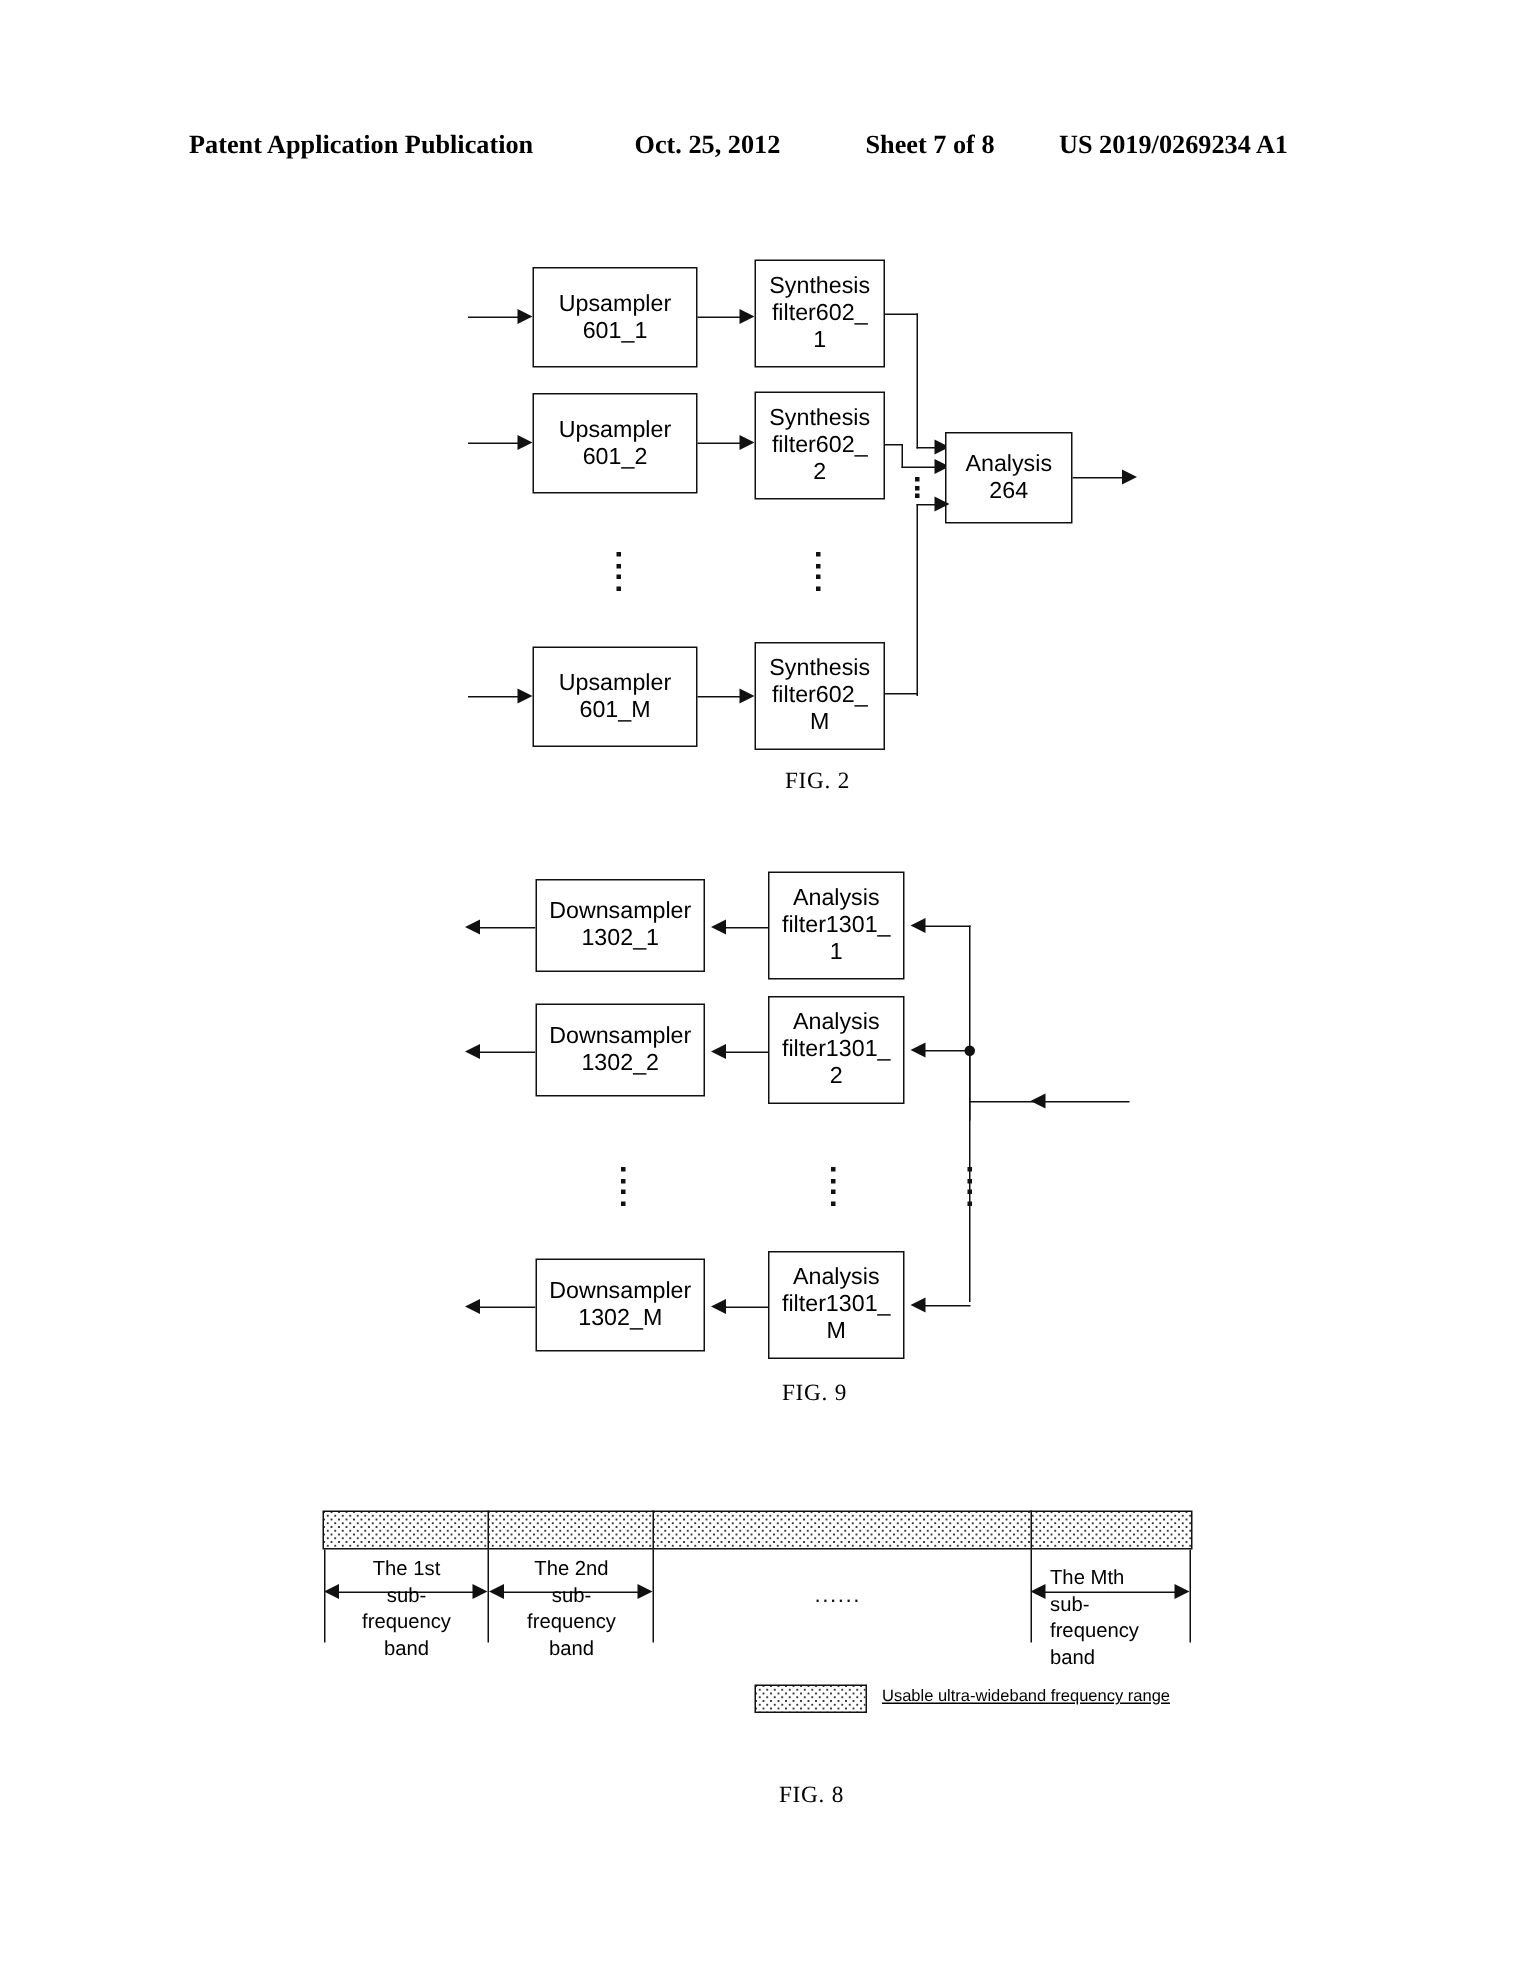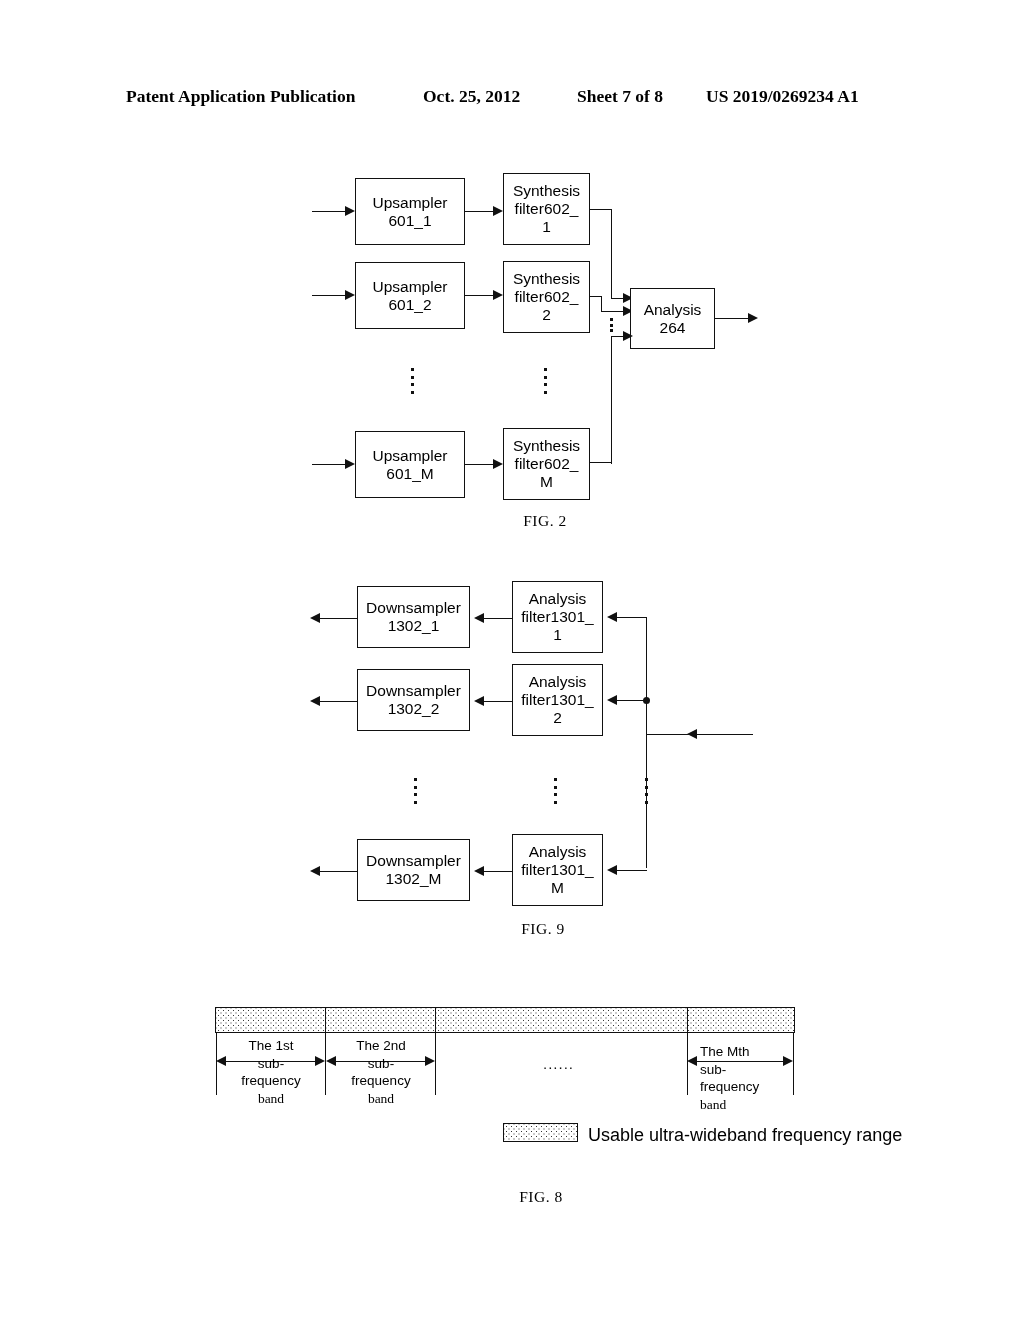--- a/index.html
+++ b/index.html
@@ -144,38 +144,39 @@
     position: absolute;
     font-size: 13.5px;
     line-height: 1.30;
     text-align: center;
     white-space: nowrap;
     font-family: "Liberation Sans", sans-serif;
   }
   .band-label .r1 { display:block; }
   .band-label .r2 { display:block; }
   .band-label .r3 { display:block; }
-  .band-label .r4 { display:block;font-family:Liberation Serif, serif; }
+  .band-label .r4 { display:block; }
 
   .legend-swatch {
     position: absolute;
     box-sizing: border-box;
     border: 1.2px solid #111;
     background-color: #ffffff;
     background-image:
       radial-gradient(#333 0.7px, transparent 0.8px),
       radial-gradient(#333 0.7px, transparent 0.8px);
     background-size: 5px 5px, 5px 5px;
     background-position: 0 0, 2.5px 2.5px;
   }
   .legend-text {
     position: absolute;
-    font-size: 18px;
+    font-size: 11px;
     white-space: nowrap;
     font-family: "Liberation Sans", sans-serif;
+    text-decoration: underline;
   }
 </style>
 </head>
 <body>
 
 <div id="page">
 
   <div class="hdr">
     <span class="hdr-pub">Patent Application Publication</span>
     <span class="hdr-date">Oct. 25, 2012</span>

